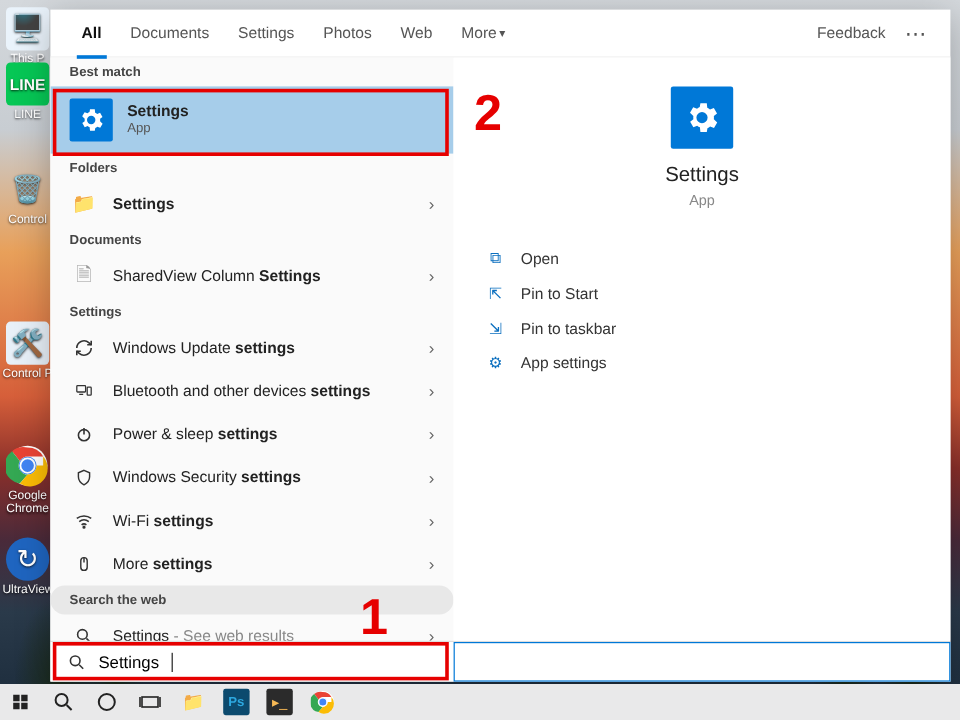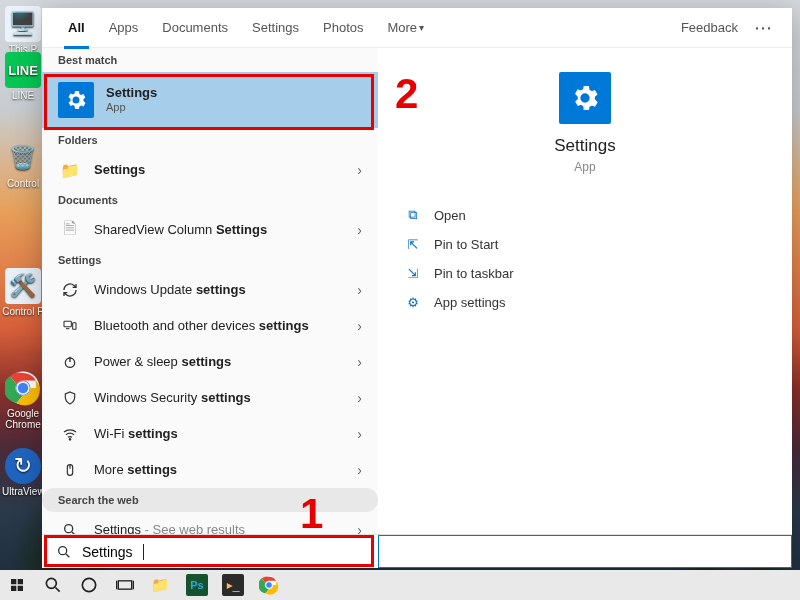--- a/index.html
+++ b/index.html
@@ -101,24 +101,24 @@
         <path fill="#fbbc05" d="M41.3 14A20 20 0 0 1 15.4 44L24 34a10 10 0 0 0 10-10h7.3z"></path>
         <circle cx="24" cy="24" r="8" fill="#4285f4"></circle>
         <circle cx="24" cy="24" r="8" fill="none" stroke="#fff" stroke-width="2"></circle>
       </svg>
     </div><span>Google Chrome</span></div>
 <div class="dicon" style="top:448px; left:2px"><div class="ibox" style="background:#1f65c0;color:#fff;border-radius:50%">↻</div><span>UltraView</span></div>
 
 <div class="panel">
   <div class="tabs">
     <div class="tab active">All</div>
-    <div class="tab">Apps</div>
     <div class="tab">Documents</div>
     <div class="tab">Settings</div>
     <div class="tab">Photos</div>
+    <div class="tab">Web</div>
     <div class="tab">
         <span>More</span>
         <span class="more-arrow"> ▾</span>
       </div>
     <div class="spacer"></div>
     <div class="tab">Feedback</div>
     <div class="ellipsis">⋯</div>
   </div>
 
   <div class="body">
@@ -291,21 +291,21 @@
       </svg>
     </div>
   <div class="tb">
       <svg viewBox="0 0 24 24" fill="none" stroke="#222" stroke-width="1.6">
         <rect x="4" y="7" width="16" height="10"></rect>
         <line x1="2" y1="7" x2="2" y2="17"></line>
         <line x1="22" y1="7" x2="22" y2="17"></line>
       </svg>
     </div>
   <div class="tb" style="color:#f7b955">📁</div>
-  <div class="tb" style="background:#14532d;color:#2da8e0;font-size:11px;font-weight:700;border-radius:2px">Ps</div>
+  <div class="tb" style="background:#0c4a6e;color:#2da8e0;font-size:11px;font-weight:700;border-radius:2px">Ps</div>
   <div class="tb" style="background:#2b2b2b;color:#f7b955;font-size:12px;border-radius:2px">▸_</div>
   <div class="tb chrome">
       <svg viewBox="0 0 48 48">
         <circle cx="24" cy="24" r="22" fill="#fff"></circle>
         <path fill="#ea4335" d="M24 4a20 20 0 0 1 17.3 10H24a10 10 0 0 0-8.66 5L6.7 8A20 20 0 0 1 24 4z"></path>
         <path fill="#34a853" d="M6.7 8l8.64 11A10 10 0 0 0 24 34l-8.6 10A20 20 0 0 1 6.7 8z"></path>
         <path fill="#fbbc05" d="M41.3 14A20 20 0 0 1 15.4 44L24 34a10 10 0 0 0 10-10h7.3z"></path>
         <circle cx="24" cy="24" r="8" fill="#4285f4"></circle>
         <circle cx="24" cy="24" r="8" fill="none" stroke="#fff" stroke-width="2"></circle>
       </svg>

